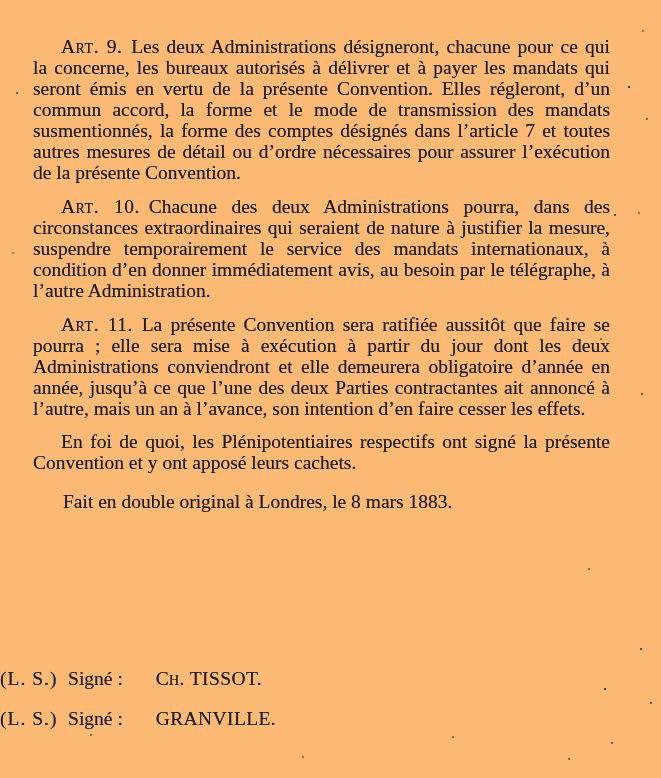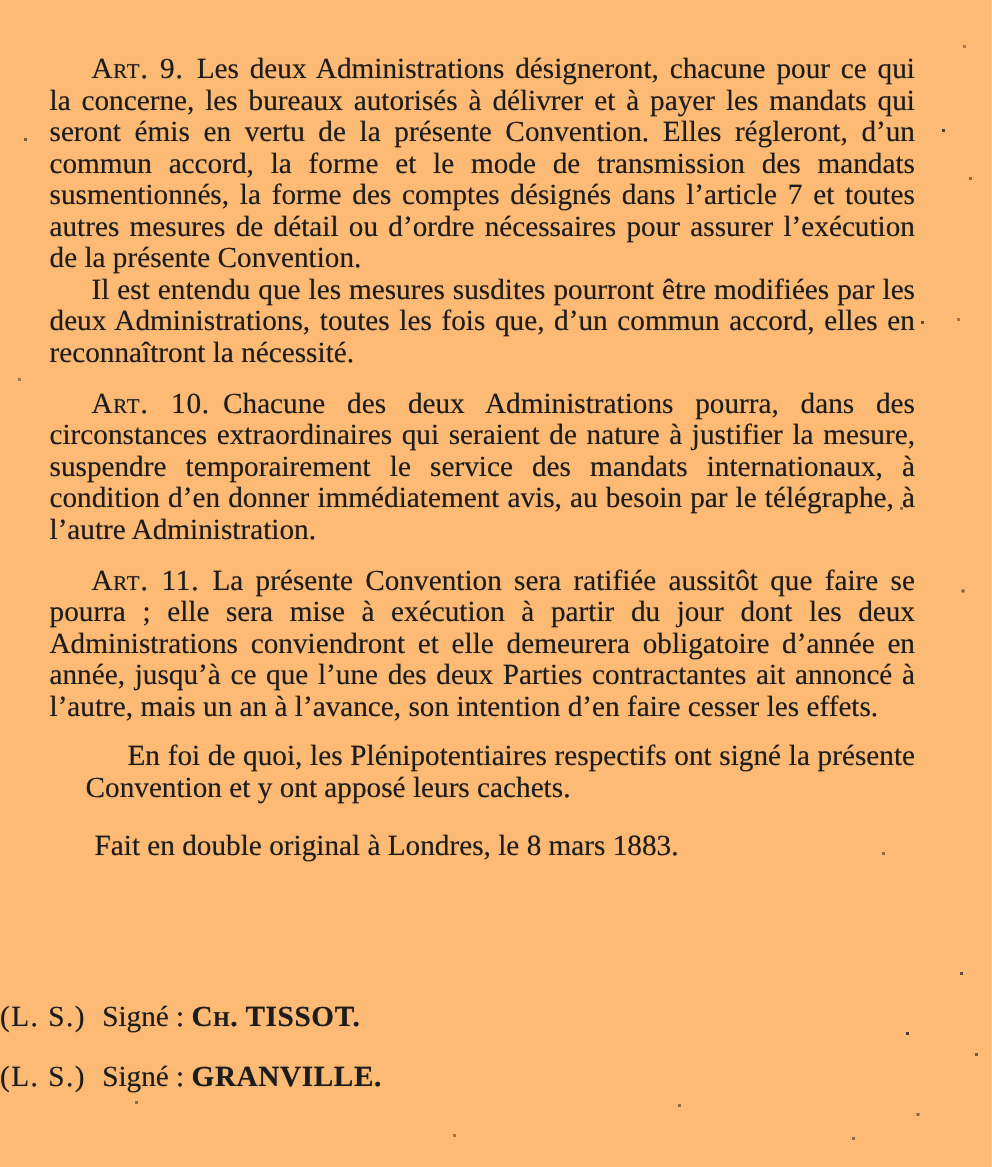--- a/index.html
+++ b/index.html
@@ -19,21 +19,21 @@
     position: absolute;
     top: 36px; left: 33px;
     width: 577px;
     font-size: 19.5px;
     line-height: 21px;
     text-align: justify;
     text-shadow: 0 0 0.5px rgba(20,20,20,0.55);
   }
   p.para { margin: 0; text-indent: 28px; }
   p.gap-top { margin-top: 13px; }
-  p.gap-top-sm { margin-top: 12px; margin-left: 24px; }
+  p.gap-top-sm { margin-top: 12px; }
   .artlabel {
     font-variant: small-caps;
     letter-spacing: 0.5px;
     margin-right: 0.45em;
   }
   .dateline {
     margin: 4px; margin-top: 18px;
     text-indent: 26px;
     text-align: left;
   }
@@ -42,21 +42,21 @@
     left: 0;
     white-space: nowrap;
     font-size: 19.5px;
     line-height: 21px;
     text-shadow: 0 0 0.5px rgba(20,20,20,0.55);
   }
   .sig-row-1 { top: 668px; }
   .sig-row-2 { top: 708px; }
   .seal { margin-right: 0.55em; letter-spacing: 1px; }
   .sig-label { margin-right: 0.25em; text-align: center; }
-  .sig-name { font-weight: bold; font-variant: small-caps; letter-spacing: 0.4px; }
+  .sig-name { font-weight: normal; font-variant: small-caps; letter-spacing: 0.4px; margin-left: 28px; }
   .specks {
     position: absolute; top: 0; left: 0;
     width: 2px; height: 2px; background: transparent;
     box-shadow:
       628px 86px 0 0 rgba(30,30,30,0.8),
       646px 118px 0 0 rgba(30,30,30,0.5),
       614px 214px 0 0 rgba(30,30,30,0.7),
       638px 212px 0 0 rgba(30,30,30,0.45),
       600px 338px 0 0 rgba(30,30,30,0.5),
       641px 393px 0 0 rgba(30,30,30,0.6),
@@ -76,21 +76,20 @@
 </style>
 </head>
 <body>
 
 <div class="page">
 
   <div class="body-text">
 
     <p class="para article"><span class="artlabel">Art. 9.</span><span>Les deux Administrations désigneront, chacune pour ce qui la concerne, les bureaux autorisés à délivrer et à payer les mandats qui seront émis en vertu de la présente Convention. Elles régleront, d’un commun accord, la forme et le mode de transmission des mandats susmentionnés, la forme des comptes désignés dans l’article 7 et toutes autres mesures de détail ou d’ordre nécessaires pour assurer l’exécution de la présente Convention.</span></p>
 
-    <p class="para"><span>Il est entendu que les mesures susdites pourront être modifiées par les deux Administrations, toutes les fois que, d’un commun accord, elles en reconnaîtront la nécessité.</span></p>
 
     <p class="para article gap-top"><span class="artlabel">Art. 10.</span><span>Chacune des deux Administrations pourra, dans des circonstances extraordinaires qui seraient de nature à justifier la mesure, suspendre temporairement le service des mandats internationaux, à condition d’en donner immédiatement avis, au besoin par le télégraphe, à l’autre Administration.</span></p>
 
     <p class="para article gap-top"><span class="artlabel">Art. 11.</span><span>La présente Convention sera ratifiée aussitôt que faire se pourra ; elle sera mise à exécution à partir du jour dont les deux Administrations conviendront et elle demeurera obligatoire d’année en année, jusqu’à ce que l’une des deux Parties contractantes ait annoncé à l’autre, mais un an à l’avance, son intention d’en faire cesser les effets.</span></p>
 
 
     <p class="para gap-top-sm"><span>En foi de quoi, les Plénipotentiaires respectifs ont signé la présente Convention et y ont apposé leurs cachets.</span></p>
 
     <p class="dateline"><span>Fait en double original à Londres, le 8 mars 1883.</span></p>
 

